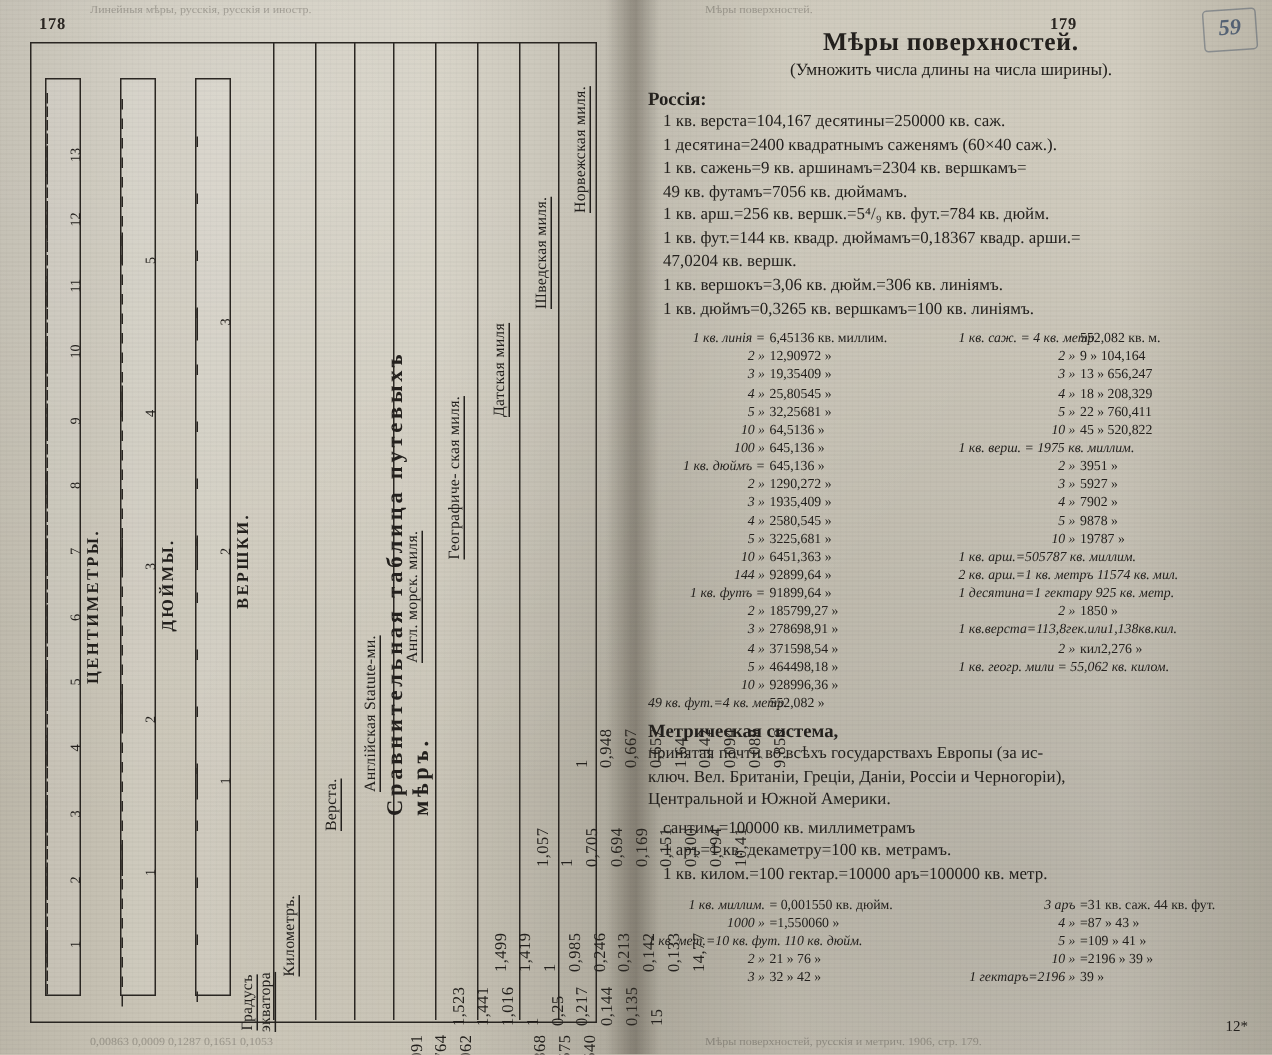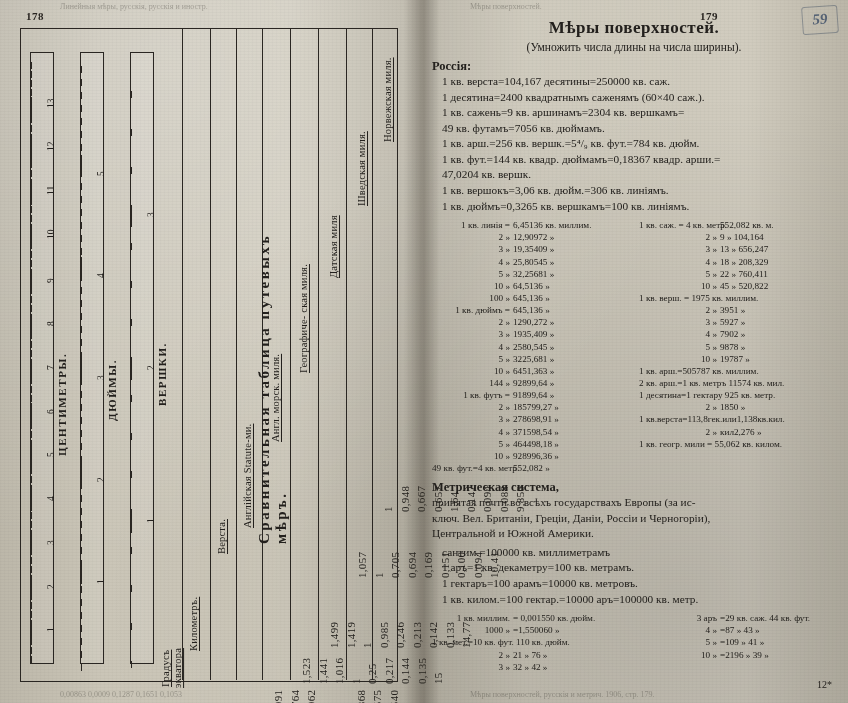--- a/index.html
+++ b/index.html
@@ -91,21 +91,21 @@
     margin:0;text-align:center;font-size:17px;font-weight:bold;letter-spacing:.5px;
   }
   .subtitle{text-align:center;font-size:11.5px;margin:3px 0 6px 0;}
   .blockhead{font-weight:bold;font-size:12.5px;}
   .para{margin:0 0 0 0;line-height:1.38;font-size:11.3px;}
   .para.indent{text-indent:10px;}
   
   .numblock{display:flex;gap:10px;margin:5px 0 4px 0;}
   .numcol{flex:1;}
   .nrow{display:flex;font-size:9.2px;line-height:1.32;white-space:nowrap;}
-  .nrow .a{width:78px;text-align:right;padding-right:3px;}
+  .nrow .a{width:78px;text-align:right;padding-right:3px;font-style:italic;}
   .nrow .b{flex:1;text-align:left;}
   .metric-head{font-weight:bold;font-size:12.5px;margin-top:6px;}
   .footnum{position:absolute;right:4px;bottom:4px;font-size:10px;}
 </style>
 </head>
 <body>
 
 <div id="page">
 
   <div class="bleed" style="left:60px;top:2px;">Линейныя мѣры, русскія, русскія и иностр.</div>
@@ -594,21 +594,20 @@
 
     <div class="metric-head">Метрическая система,</div>
     <div id="metric-intro">
         <div class="para">принятая почти во всѣхъ государствахъ Европы (за ис-</div>
         <div class="para">ключ. Вел. Британіи, Греціи, Даніи, Россіи и Черногоріи),</div>
         <div class="para">Центральной и Южной Америки.</div>
       </div>
     <div id="metric-lines" style="margin-top:3px;">
         <div class="para indent">сантим.=100000 кв. миллиметрамъ</div>
         <div class="para indent">1 аръ=1 кв. декаметру=100 кв. метрамъ.</div>
-        <div class="para indent">1 гектаръ=100 арамъ=10000 кв. метровъ.</div>
         <div class="para indent">1 кв. килом.=100 гектар.=10000 аръ=100000 кв. метр.</div>
       </div>
 
     <div class="numblock">
       <div class="numcol" id="metric-left">
           <div class="nrow">
             <span class="a">1 кв. миллим.</span>
             <span class="b">= 0,001550 кв. дюйм.</span>
           </div>
           <div class="nrow">
@@ -624,33 +623,37 @@
             <span class="b">21 »   76 »</span>
           </div>
           <div class="nrow">
             <span class="a">3 »</span>
             <span class="b">32 »   42 »</span>
           </div>
         </div>
       <div class="numcol" id="metric-right">
           <div class="nrow">
             <span class="a">3 аръ</span>
-            <span class="b">=29 кв. саж. 44 кв. фут.</span>
+            <span class="b">=31 кв. саж. 44 кв. фут.</span>
           </div>
           <div class="nrow">
             <span class="a">4 »</span>
             <span class="b">=87 »   43 »</span>
           </div>
           <div class="nrow">
             <span class="a">5 »</span>
             <span class="b">=109 »   41 »</span>
           </div>
           <div class="nrow">
             <span class="a">10 »</span>
             <span class="b">=2196 »   39 »</span>
+          </div>
+          <div class="nrow">
+            <span class="a">1 гектаръ=2196 »</span>
+            <span class="b">39 »</span>
           </div>
           <div class="nrow">
             <span class="a"></span>
             <span class="b"></span>
           </div>
         </div>
     </div>
 
     <div class="footnum">12*</div>
   </div>

